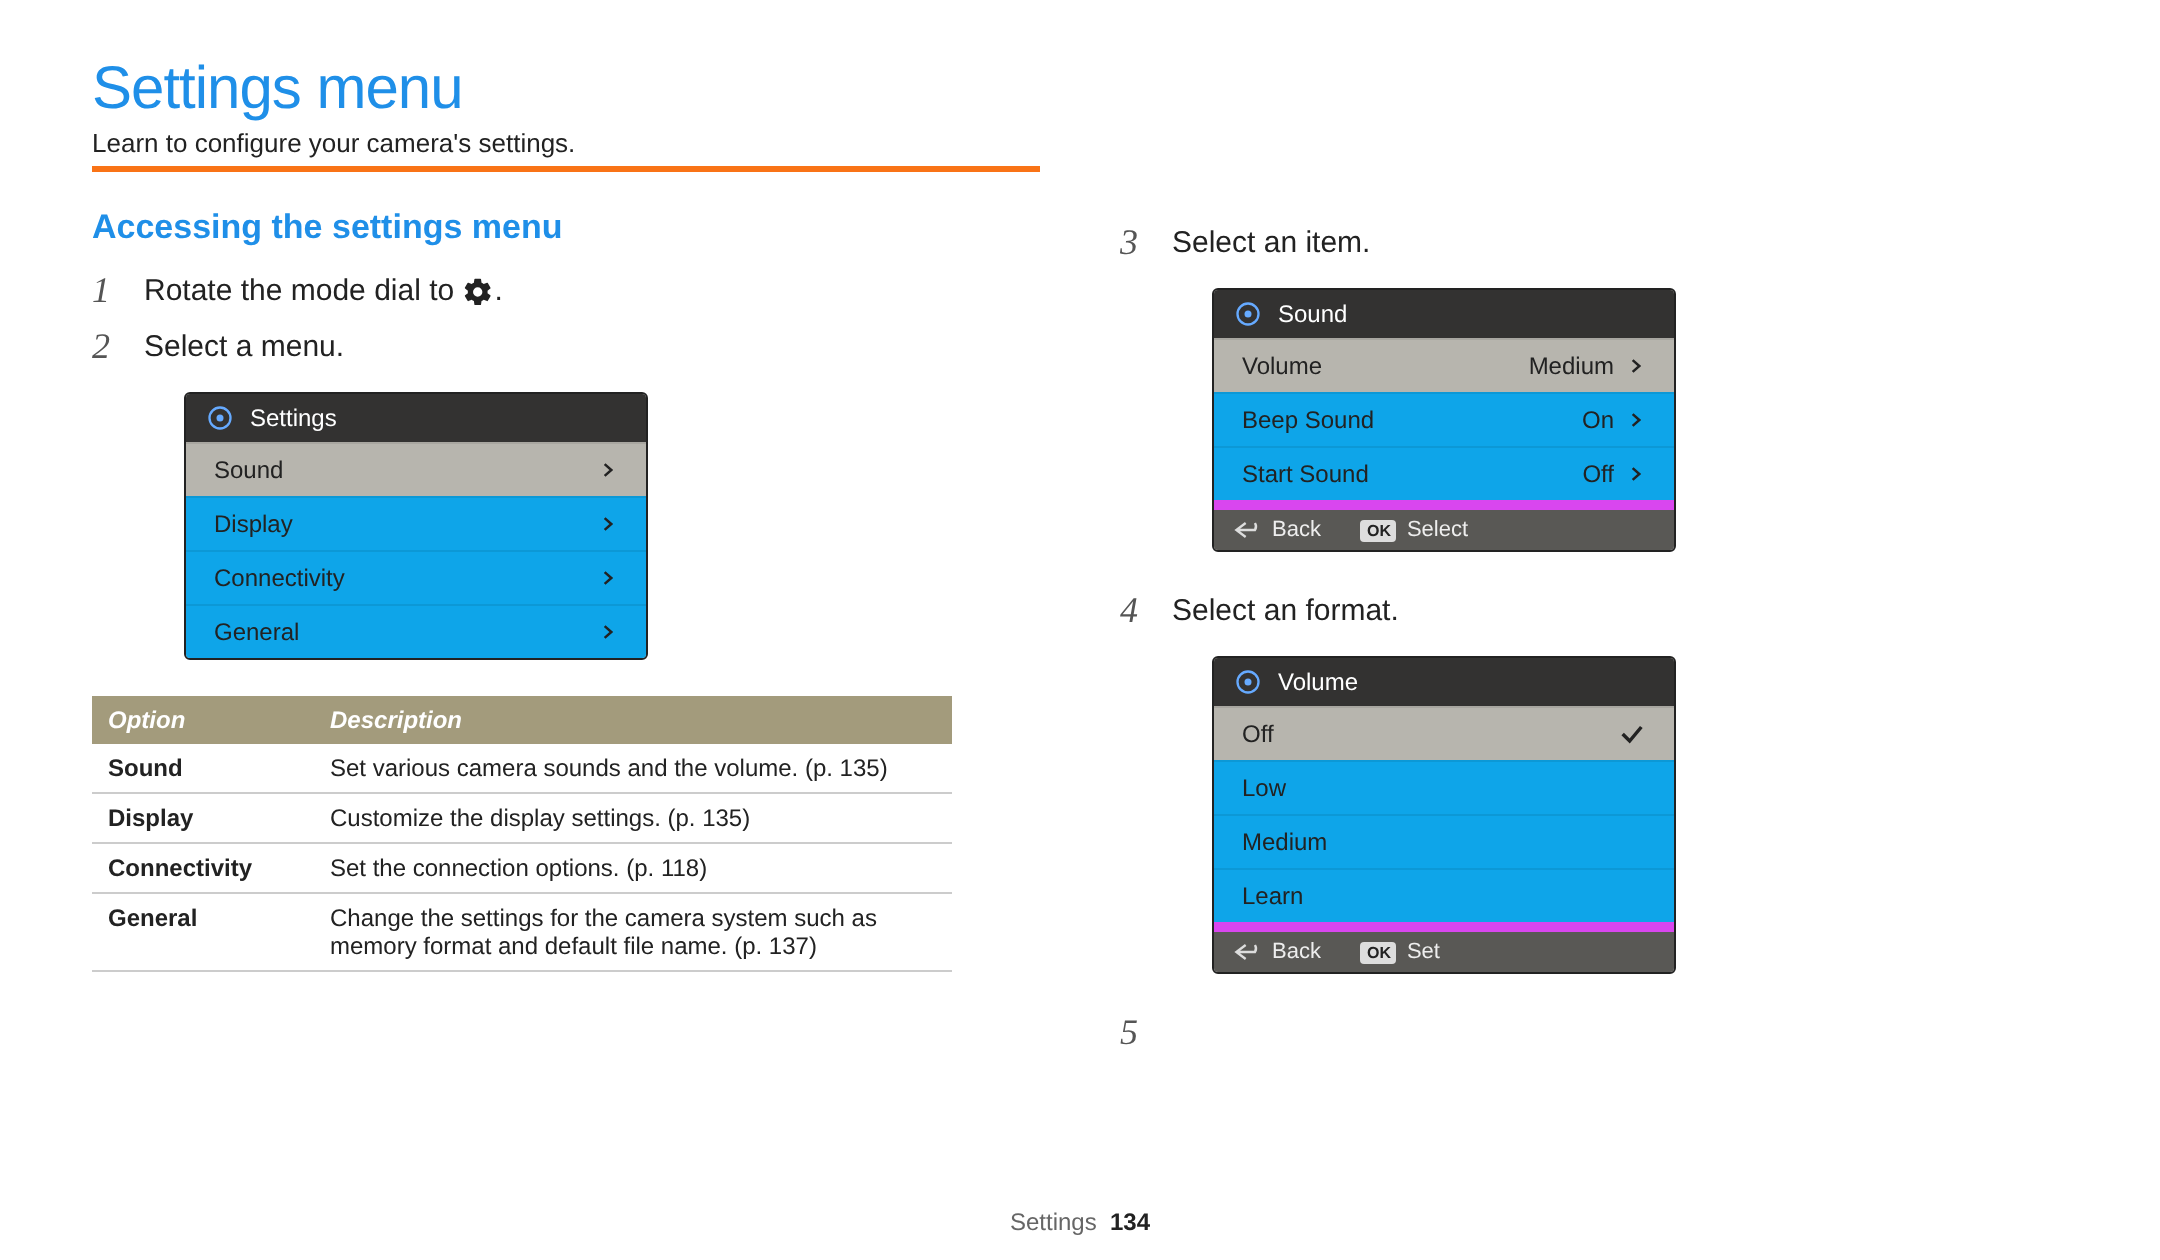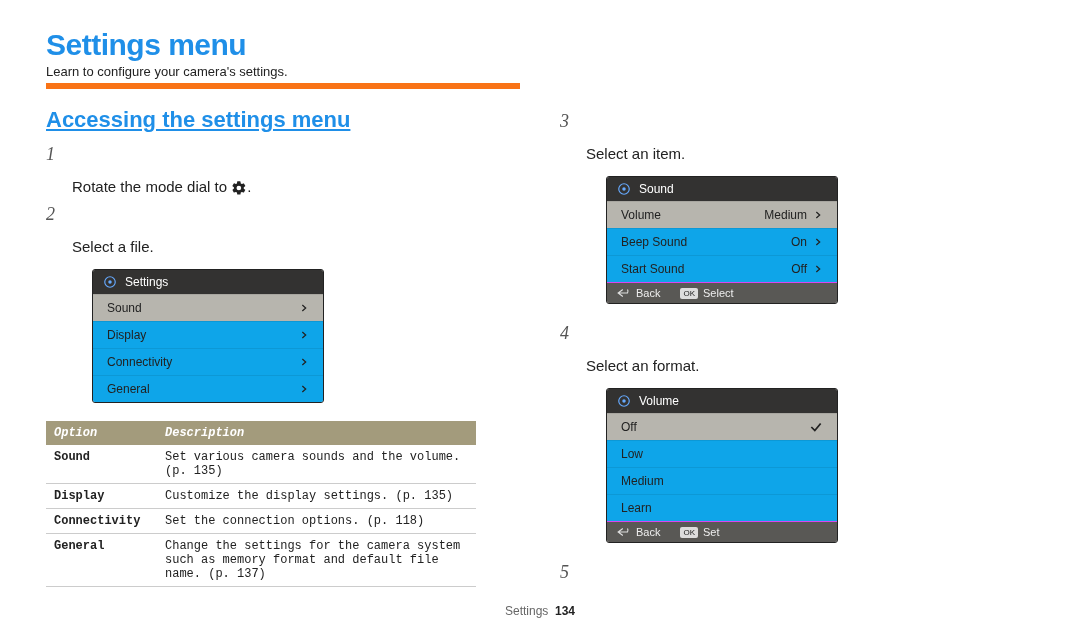--- a/index.html
+++ b/index.html
@@ -21,58 +21,56 @@
     position: relative;
     height: 100%;
     box-sizing: border-box;
   }
   .col {
     flex: 1;
   }
   h1.title {
     color: #1f8fe8;
     font-size: 30px;
-    font-weight: 700;
+    font-weight: 400;
     margin: 0 0 2px 0;
     letter-spacing: -0.5px;
   }
   .subtitle-line {
-    border-bottom: 6px solid #f97316;
+    border-bottom: 3px solid #f97316;
     padding-bottom: 4px;
     margin-bottom: 18px;
     font-size: 13px;
   }
   .header-wrap {
     width: 100%;
   }
   h2.section {
     color: #1f8fe8;
-    font-size: 22px;
+    font-size: 17px;
     font-weight: 600;
     margin: 0 0 10px 0;
-    text-decoration: underline;
   }
   .step {
     display: flex;
     align-items: flex-start;
     gap: 8px;
     margin: 4px 0;
   }
   .step-num {
     font-style: italic;
     font-family: Georgia, "Times New Roman", serif;
     font-size: 18px;
     color: #555;
     line-height: 1.3;
     width: 18px;
   }
   .step-text {
     font-size: 15px;
     line-height: 1.6;
-    margin-top: 32px;
   }
   
   .gear-icon {
     display: inline-flex;
     vertical-align: middle;
     width: 16px;
     height: 16px;
   }
   .gear-icon svg { width: 100%; height: 100%; }
   
@@ -122,36 +120,35 @@
   }
   .chevron svg { width:100%; height:100%; }
   .panel-footer {
     display: flex;
     align-items: center;
     gap: 20px;
     padding: 4px 10px;
     background: #595855;
     color: #eee;
     font-size: 11px;
-    border-top: 1px solid #d946ef;
+    border-top: 5px solid #d946ef;
   }
   .foot-item { display:flex; align-items:center; gap:5px; }
   .back-arrow-icon, .ok-btn-icon {
     display:inline-flex; align-items:center;
   }
   .ok-btn-icon span {
-    background:#ddd; color:#222; font-size:8px; padding:1px 3px; border-radius:2px; font-weight:400;
+    background:#ddd; color:#222; font-size:8px; padding:1px 3px; border-radius:2px; font-weight:700;
   }
   
   .opt-table {
     border-collapse: collapse;
     width: 430px;
     margin-top: 2px;
     font-size: 12px;
-    font-family: Liberation Mono, monospace;
   }
   .opt-table th {
     background: #a39b7c;
     color: #fff;
     font-weight: 600;
     font-style: italic;
     text-align: left;
     padding: 5px 8px;
     font-size: 12px;
   }
@@ -197,21 +194,21 @@
         <span class="gear-icon">
           <svg viewBox="0 0 24 24">
               <path fill="#222" d="M19.14,12.94a7,7,0,0,0,.05-.94,7,7,0,0,0-.05-.94l2.11-1.65a.5.5,0,0,0,.12-.64l-2-3.46a.5.5,0,0,0-.6-.22l-2.49,1a7,7,0,0,0-1.63-.94l-.38-2.65A.5.5,0,0,0,13.78,2H9.78a.5.5,0,0,0-.49.42L8.91,5.07a7,7,0,0,0-1.63.94l-2.49-1a.5.5,0,0,0-.6.22l-2,3.46a.5.5,0,0,0,.12.64L4.42,11a7,7,0,0,0,0,1.88L2.31,14.5a.5.5,0,0,0-.12.64l2,3.46a.5.5,0,0,0,.6.22l2.49-1a7,7,0,0,0,1.63.94l.38,2.65a.5.5,0,0,0,.49.42h4a.5.5,0,0,0,.49-.42l.38-2.65a7,7,0,0,0,1.63-.94l2.49,1a.5.5,0,0,0,.6-.22l2-3.46a.5.5,0,0,0-.12-.64ZM11.78,15.5A3.5,3.5,0,1,1,15.28,12,3.5,3.5,0,0,1,11.78,15.5Z"></path>
             </svg>
         </span><span>.</span>
       </span>
     </div>
 
     <div class="step">
       <span class="step-num">2</span>
-      <span class="step-text">Select a file.</span>
+      <span class="step-text">Select a menu.</span>
     </div>
 
     <div class="camera-panel">
       <div class="panel-header">
         <span class="panel-icon">
           <svg viewBox="0 0 24 24">
               <circle cx="12" cy="12" r="9" fill="none" stroke="#6af" stroke-width="2"></circle>
               <circle cx="12" cy="12" r="3" fill="#6af"></circle>
             </svg>
         </span>

